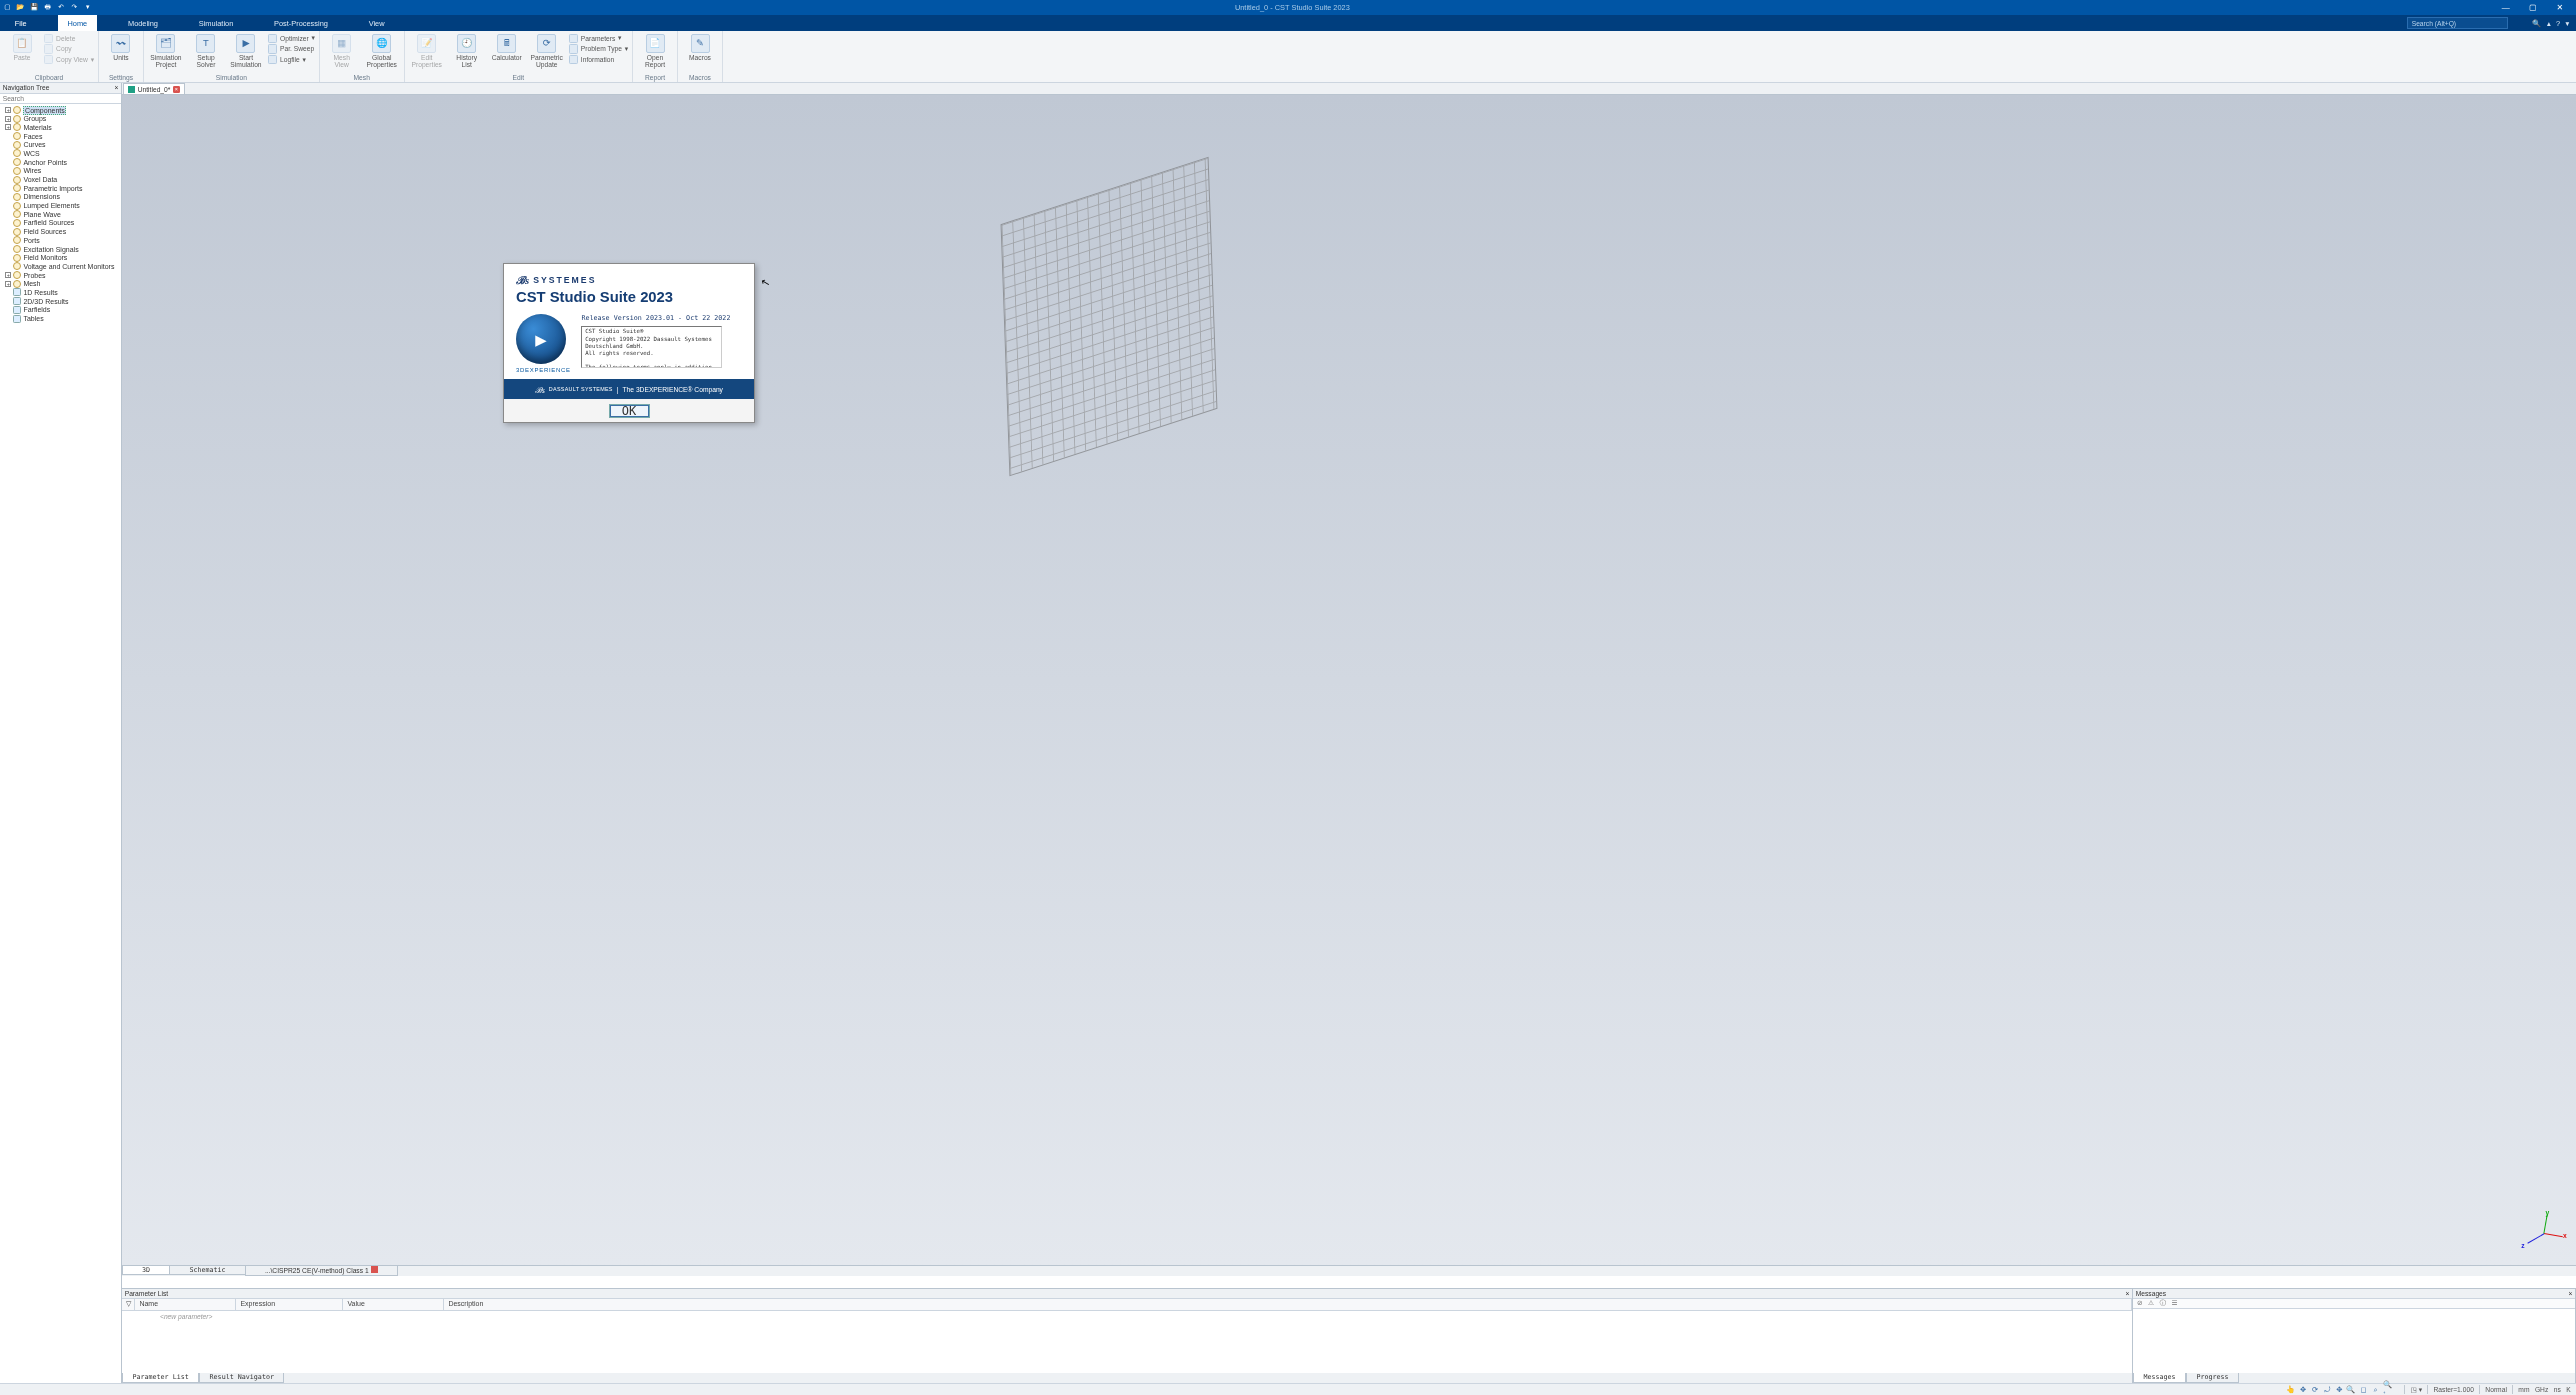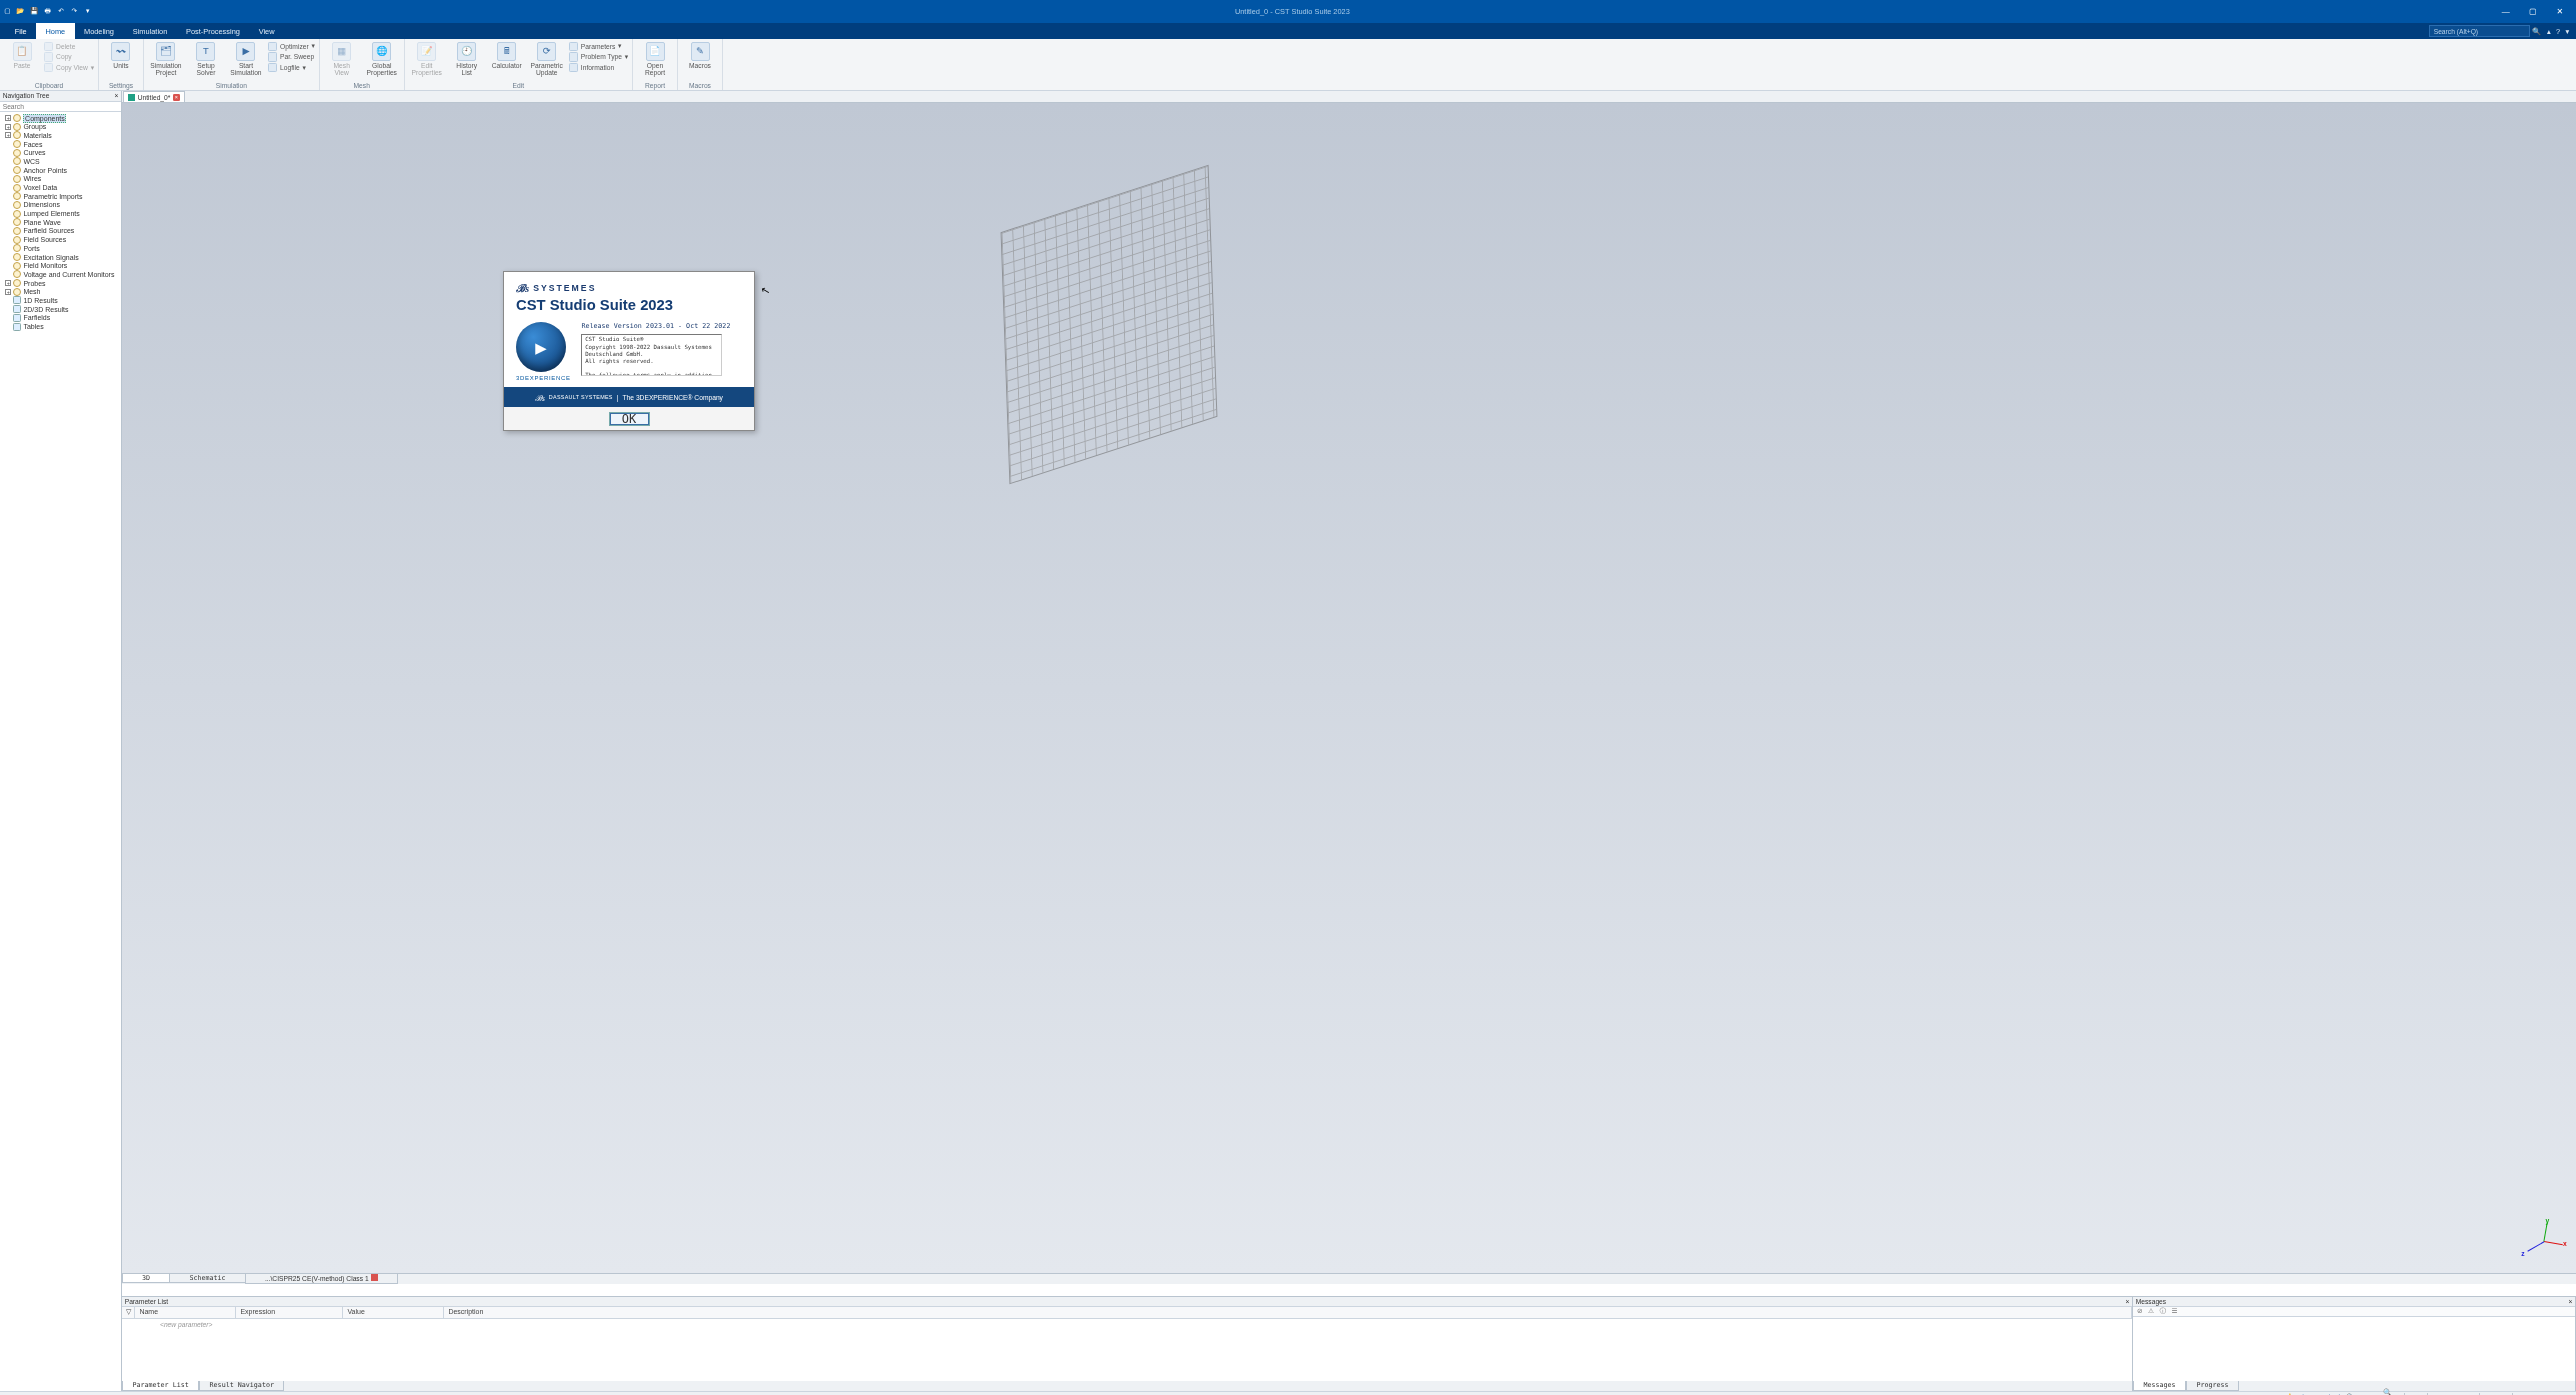--- a/index.html
+++ b/index.html
@@ -1,28 +1,28 @@
 <!DOCTYPE html>
 <html style="font-size:10.7px"><head>
 <meta charset="utf-8">
 <style>
 * { margin: 0; padding: 0; box-sizing: border-box; font-family: "Segoe UI", Tahoma, sans-serif; }
 html, body { width: 100%; height: 100%; overflow: hidden; background: #fff; }
 body { font-size: 7.4px; color: #333; }
 
 
-.titlebar { height: 23px; background: #0055a5; color: #cde; display: flex; align-items: center; padding: 0 2.7px; }
+.titlebar { height: 15px; background: #0055a5; color: #cde; display: flex; align-items: center; padding: 0 2.7px; }
 .titlebar .qat { display: flex; gap: 4px; align-items: center; }
 .titlebar .qat span { width: 9.4px; height: 9.4px; display: inline-flex; align-items: center; justify-content: center; font-size: 6.7px; color: #fff; }
 .titlebar .title { flex: 1; text-align: center; font-size: 7.4px; color: #a8cbe8; }
 .titlebar .wincontrols { display: flex; gap: 0; }
 .titlebar .wincontrols div { width: 27px; height: 14.8px; display: flex; align-items: center; justify-content: center; color: #fff; font-size: 8px; }
 
 
-.ribtabs { height: 16px; background: #003e7e; display: flex; align-items: stretch; color: #fff; padding-left: 5.4px; }
+.ribtabs { height: 16px; background: #003e7e; display: flex; align-items: stretch; color: #fff; padding-left: 5.4px; gap: 22px; }
 .ribtabs .filebtn { padding: 0 9.4px; display: flex; align-items: center; color: #fff; background: #003e7e; }
 .ribtabs .tab { padding: 0 9.4px; display: flex; align-items: center; color: #dce9f5; cursor: default; }
 .ribtabs .tab.active { background: #fff; color: #0055a5; }
 .ribtabs .spacer { flex: 1; }
 .ribtabs .search { width: 101px; height: 12px; margin: 2px 2.7px; background: #0a4d90; border: 0.7px solid #2a6db0; color: #b7d3ec; padding: 0 4px; display: flex; align-items: center; font-size: 6.7px; }
 .ribtabs .righticons { display: flex; gap: 5.4px; align-items: center; padding-right: 6.7px; color: #dce9f5; font-size: 7.4px; }
 
 
 .ribbon { height: 52px; background: #f3f5f7; border-bottom: 0.7px solid #ccd5df; display: flex; }
 .ribgroup { border-right: 0.7px solid #d7dee6; display: flex; flex-direction: column; padding: 1.3px 4px 0; }

